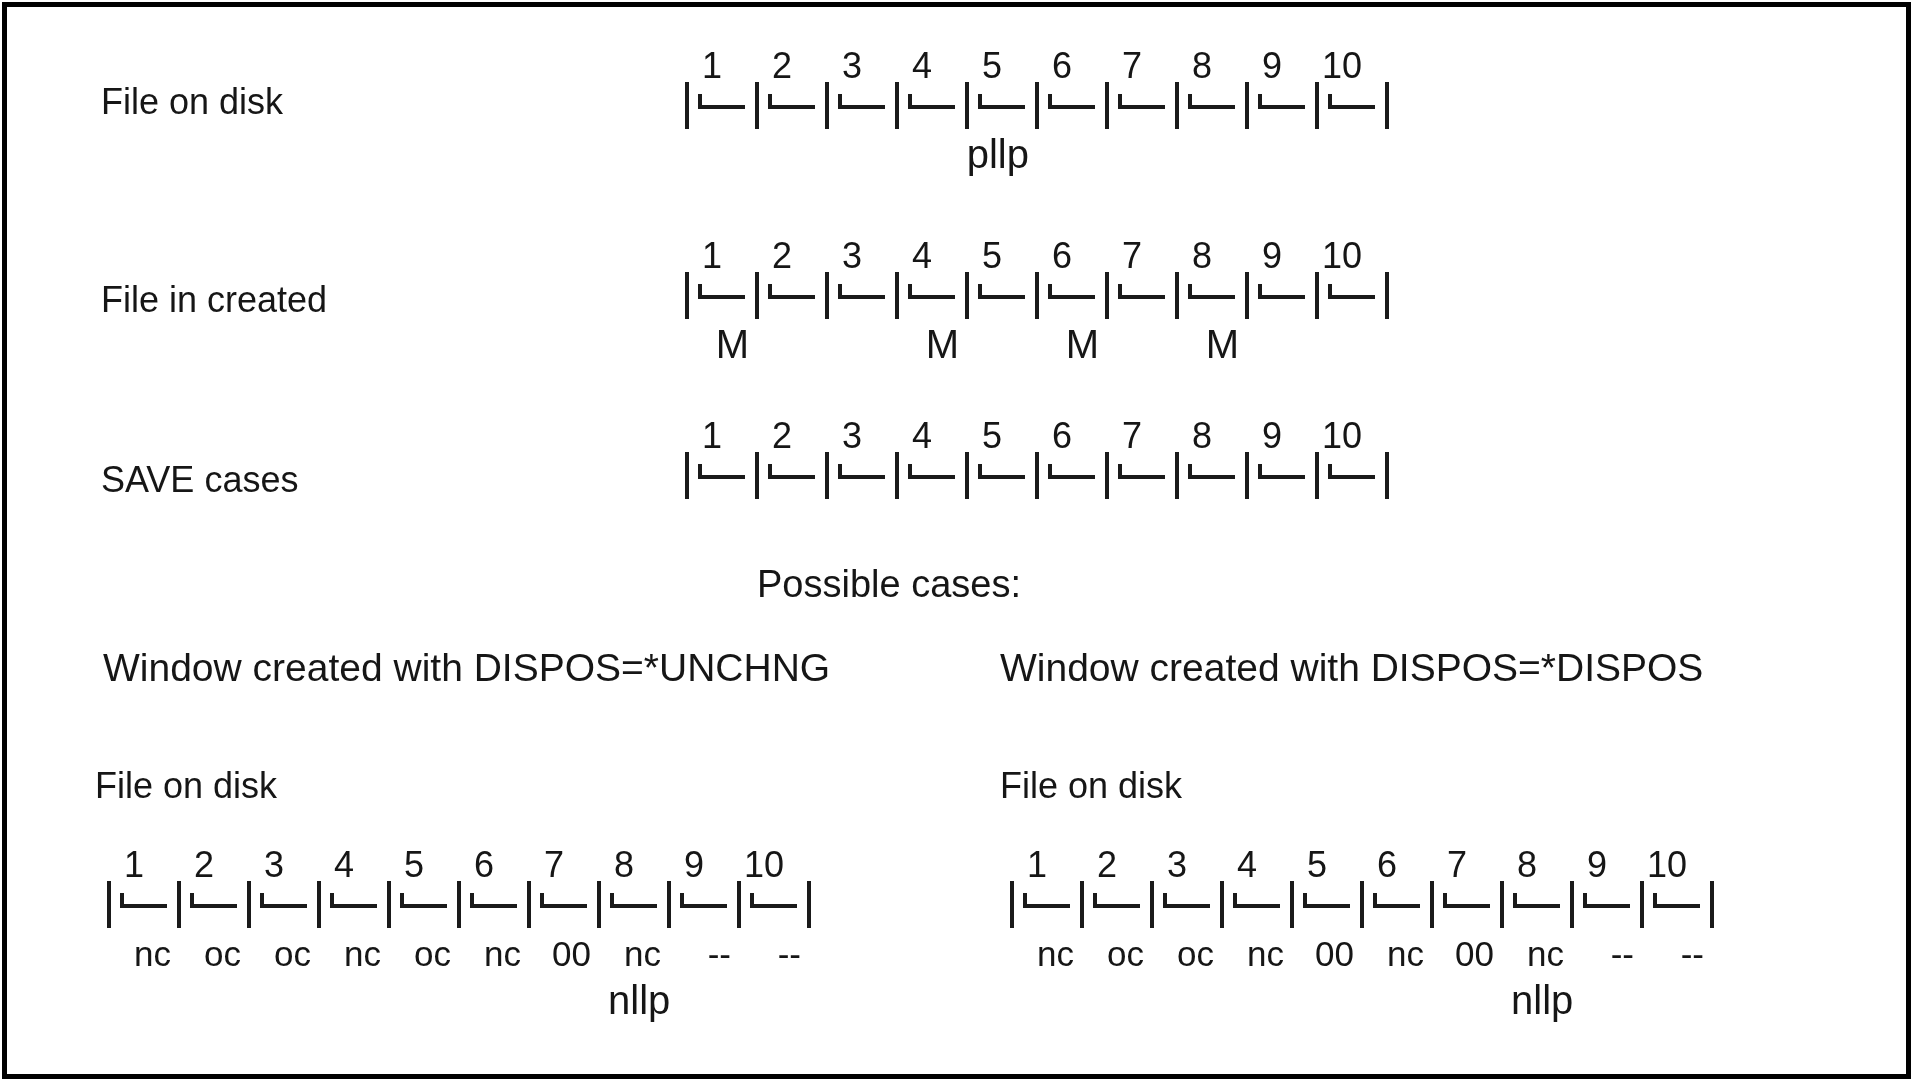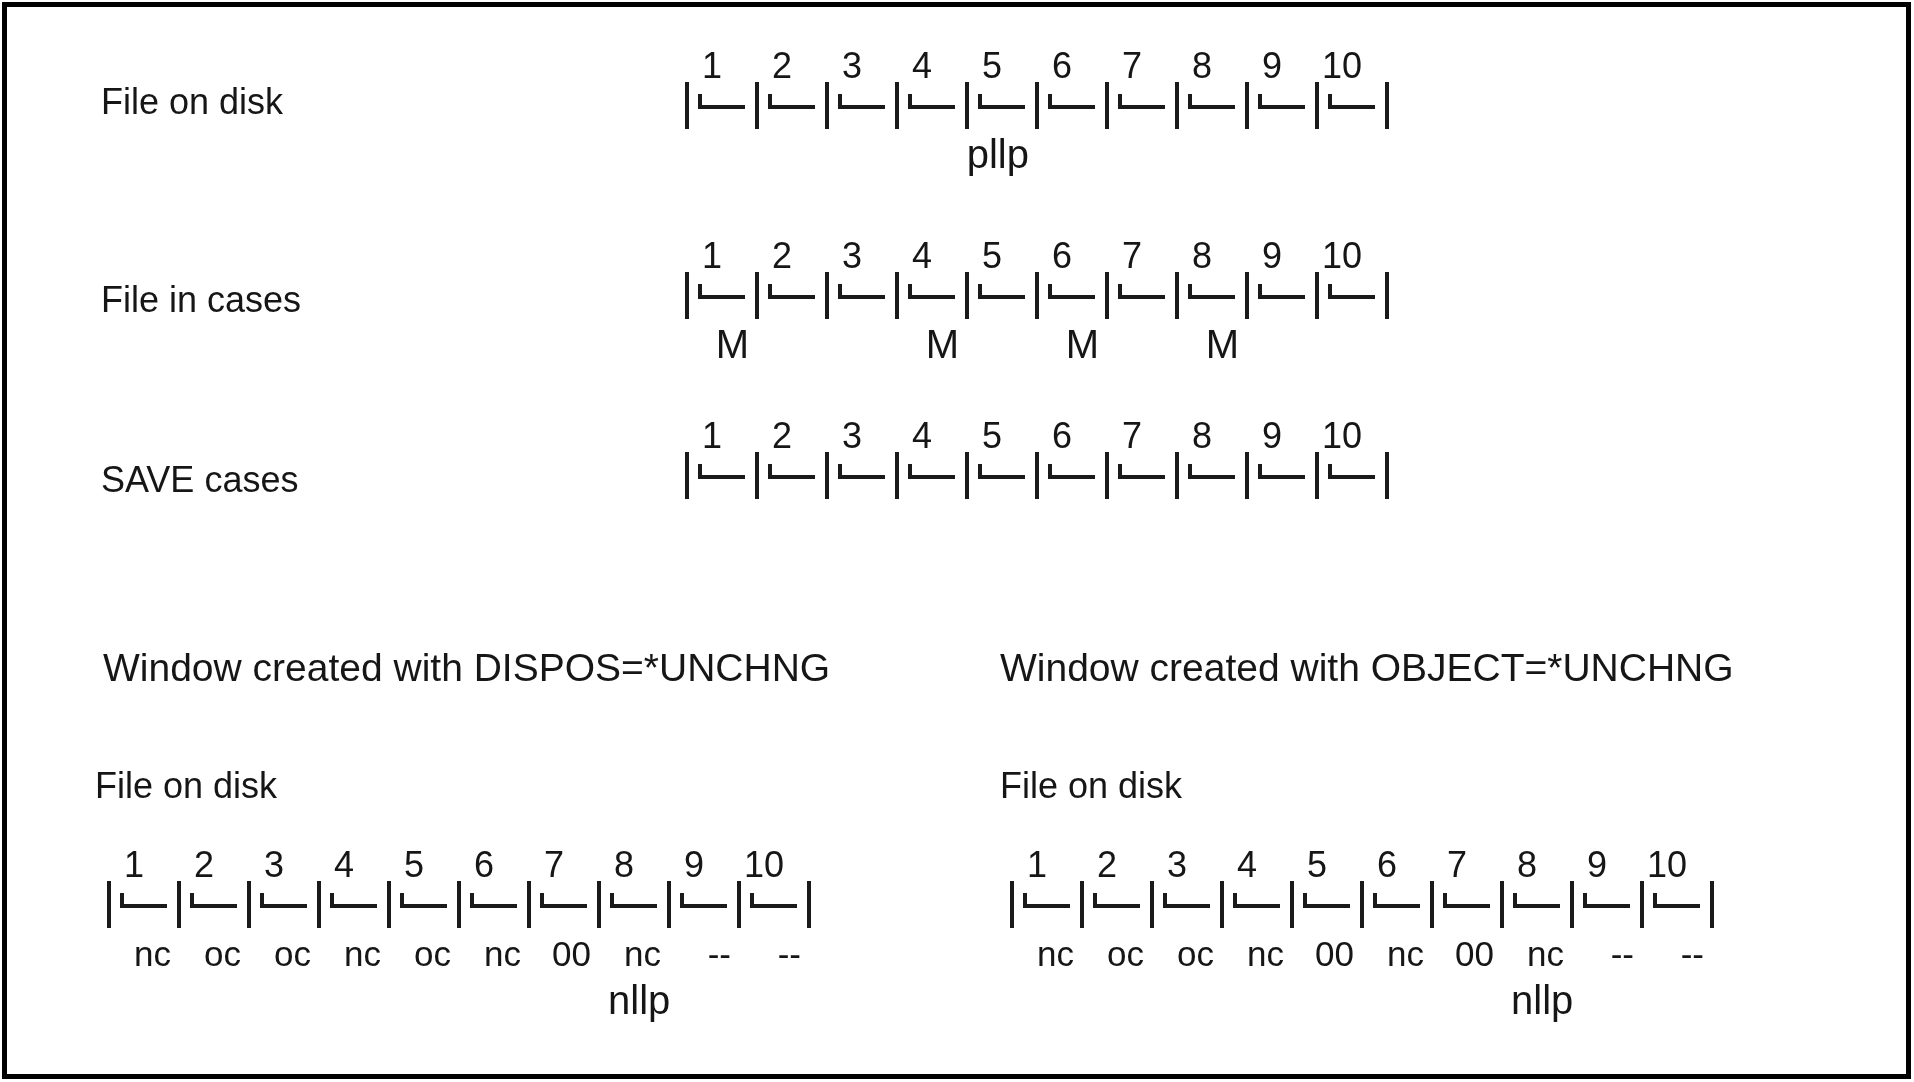--- a/index.html
+++ b/index.html
@@ -108,21 +108,21 @@
         <div class="num">10</div>
         <div class="glyph">
           <div class="vbar"></div>
           <div class="dash"></div>
         </div>
         <div class="blab"></div>
       </div>
       <div class="endbar"></div>
     </div>
 
-  <div class="lbl" style="left:101px;top:280px">File in cases</div>
+  <div class="lbl" style="left:101px;top:280px">File in created</div>
   <div class="strip" style="left:685px;top:240px">
       <div class="cell">
         <div class="num">1</div>
         <div class="glyph">
           <div class="vbar"></div>
           <div class="dash"></div>
         </div>
         <div class="blab">M</div>
       </div>
       <div class="cell">
@@ -278,23 +278,24 @@
         <div class="num">10</div>
         <div class="glyph">
           <div class="vbar"></div>
           <div class="dash"></div>
         </div>
         <div class="blab"></div>
       </div>
       <div class="endbar"></div>
     </div>
 
+  <div class="heading" style="left:757px;top:562px">Possible cases:</div>
 
   <div class="hdr" style="left:103px;top:646px">Window created with DISPOS=*UNCHNG</div>
-  <div class="hdr" style="left:1000px;top:646px">Window created with OBJECT=*UNCHNG</div>
+  <div class="hdr" style="left:1000px;top:646px">Window created with DISPOS=*DISPOS</div>
 
   <div class="lbl" style="left:95px;top:766px">File on disk</div>
   <div class="lbl" style="left:1000px;top:766px">File on disk</div>
 
   <div class="strip labels-lg" style="left:107px;top:849px">
       <div class="cell">
         <div class="num">1</div>
         <div class="glyph">
           <div class="vbar"></div>
           <div class="dash"></div>

